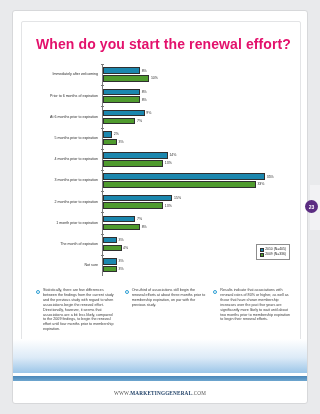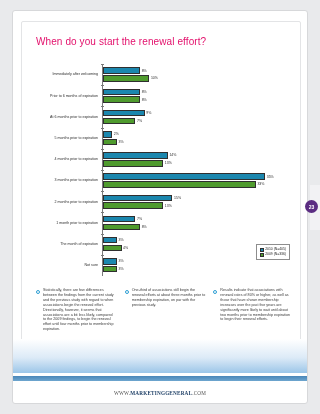--- a/index.html
+++ b/index.html
@@ -22,22 +22,22 @@
     position:absolute;
     left:8px; top:10px;
     width:280px; height:345px;
     background:#ffffff;
     border:1px solid #e3e4e6;
     border-radius:2px;
   }
   .page-title {
     position:absolute;
     left:14px; top:14px;
-    font-size:10px;
-    font-weight:normal;
+    font-size:14px;
+    font-weight:bold;
     color:#e3116c;
     letter-spacing:.1px;
   }
 
   
   .chart {
     position:absolute;
     left:8px; top:42px;
     width:264px; height:212px;
   }

